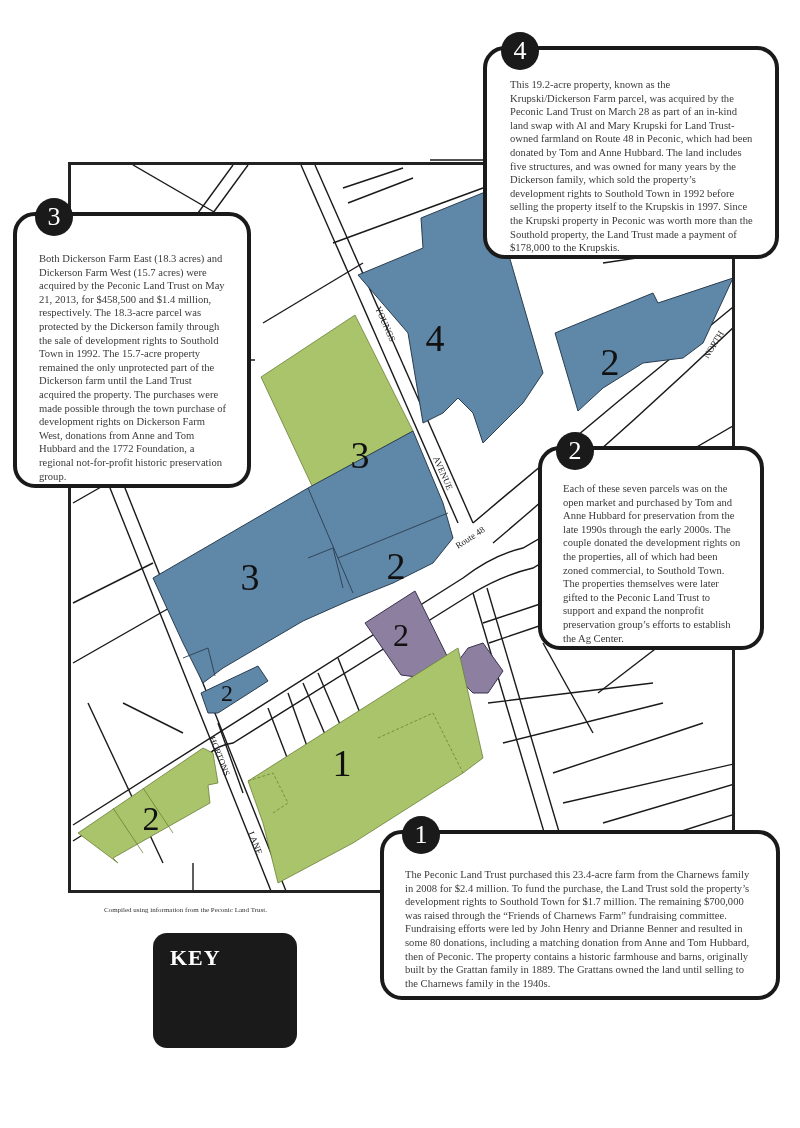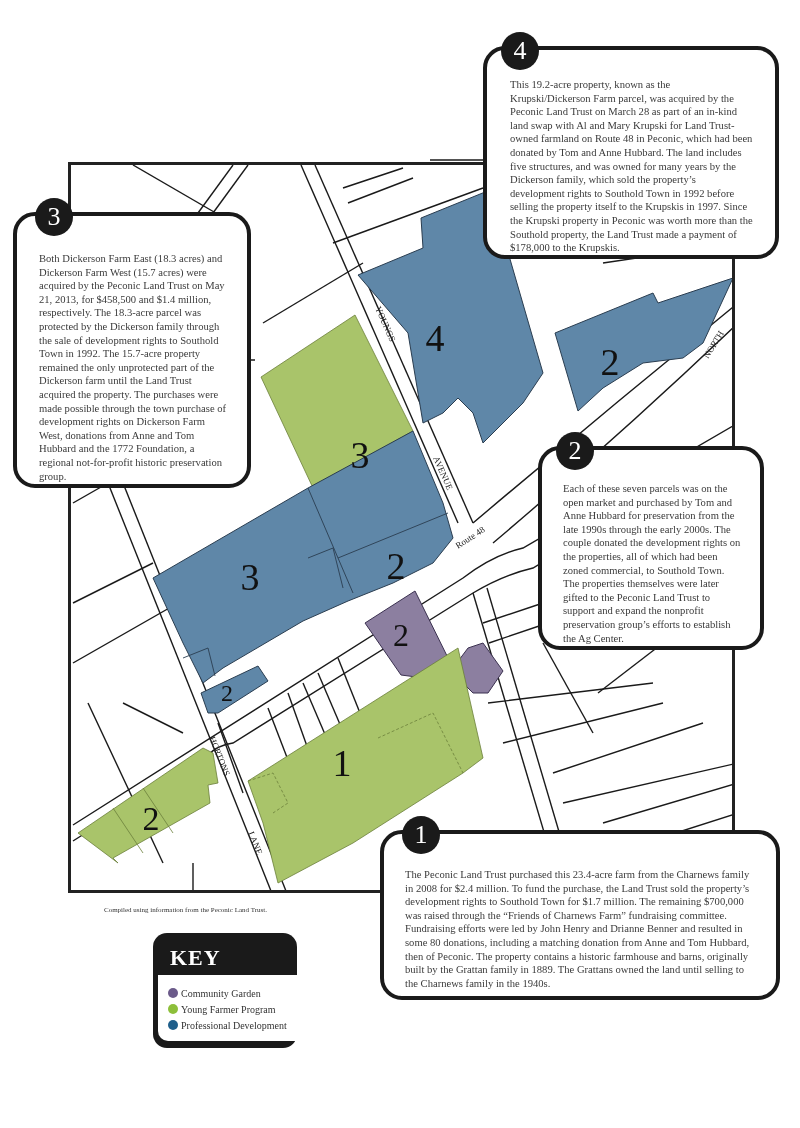--- a/index.html
+++ b/index.html
@@ -149,27 +149,13 @@
 
 <div class="callout" style="left:380px;top:830px;width:400px;height:170px;padding:22px 8px 0 9px;">
   <div class="badge" style="left:18px;top:-18px;">1</div>
   <p>The Peconic Land Trust purchased this 23.4-acre farm from the Charnews family in 2008 for $2.4 million. To fund the purchase, the Land Trust sold the property’s development rights to Southold Town for $1.7 million. The remaining $700,000 was raised through the “Friends of Charnews Farm” fundraising committee. Fundraising efforts were led by John Henry and Drianne Benner and resulted in some 80 donations, including a matching donation from Anne and Tom Hubbard, then of Peconic. The property contains a historic farmhouse and barns, originally built by the Grattan family in 1889. The Grattans owned the land until selling to the Charnews family in the 1940s.</p>
 </div>
 
 <div class="credit">Compiled using information from the Peconic Land Trust.</div>
 
 <div class="key">
   <div class="key-title">KEY</div>
-  <div class="key-body">
-    <div class="key-row">
-      <span class="dot" style="background:#6b5a8a;"></span>
-      <span>Community Garden</span>
-    </div>
-    <div class="key-row">
-      <span class="dot" style="background:#8dbf3a;"></span>
-      <span>Young Farmer Program</span>
-    </div>
-    <div class="key-row">
-      <span class="dot" style="background:#1f5f8b;"></span>
-      <span>Professional Development</span>
-    </div>
-  </div>
 </div>
 
 </body></html>

